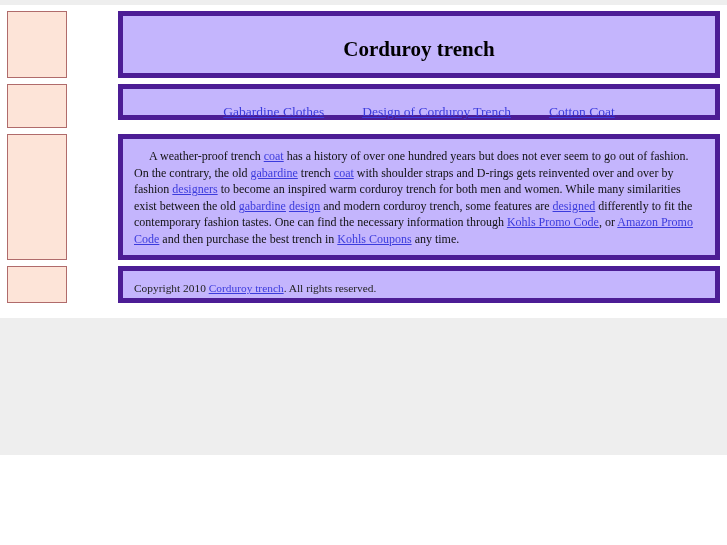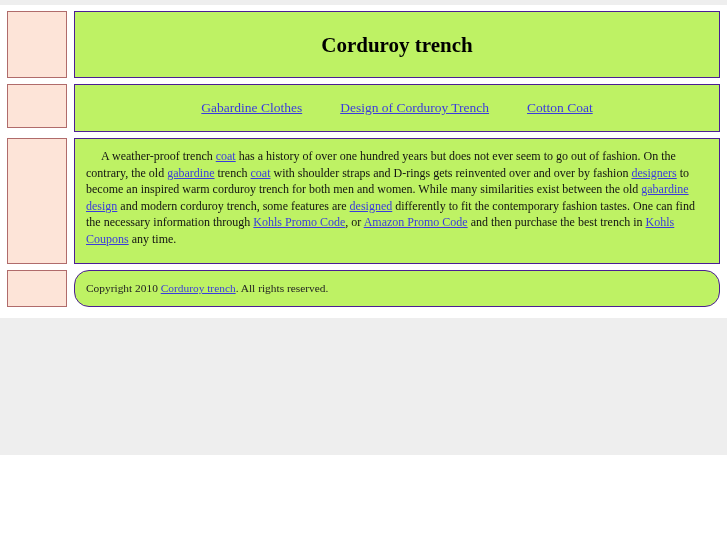--- a/index.html
+++ b/index.html
@@ -59,28 +59,29 @@
   .sidebar-box.h-nav     { height: 44px; }
   .sidebar-box.h-content { height: 126px; }
   .sidebar-box.h-footer  { height: 37px; }
 
   .main-cell {
     padding: 0;
     vertical-align: top;
   }
 
   .panel {
-    background: #bef264;
-    border: 1px solid #4c1d95;
+    background: #c4b5fd;
+    border: 5px solid #4c1d95;
     box-sizing: border-box;
+    margin-left: 44px;
   }
   .panel.h-header  { height: 67px; }
-  .panel.h-nav     { height: 48px; }
+  .panel.h-nav     { height: 36px; }
   .panel.h-content { height: 126px; }
-  .panel.h-footer  { height: 37px; border-radius: 15px; }
+  .panel.h-footer  { height: 37px; }
 
   
   .site-title {
     margin: 0;
     padding: 0;
     text-align: center;
     font-family: "Liberation Serif", serif;
     font-weight: bold;
     font-size: 21px;
     color: #000000;

